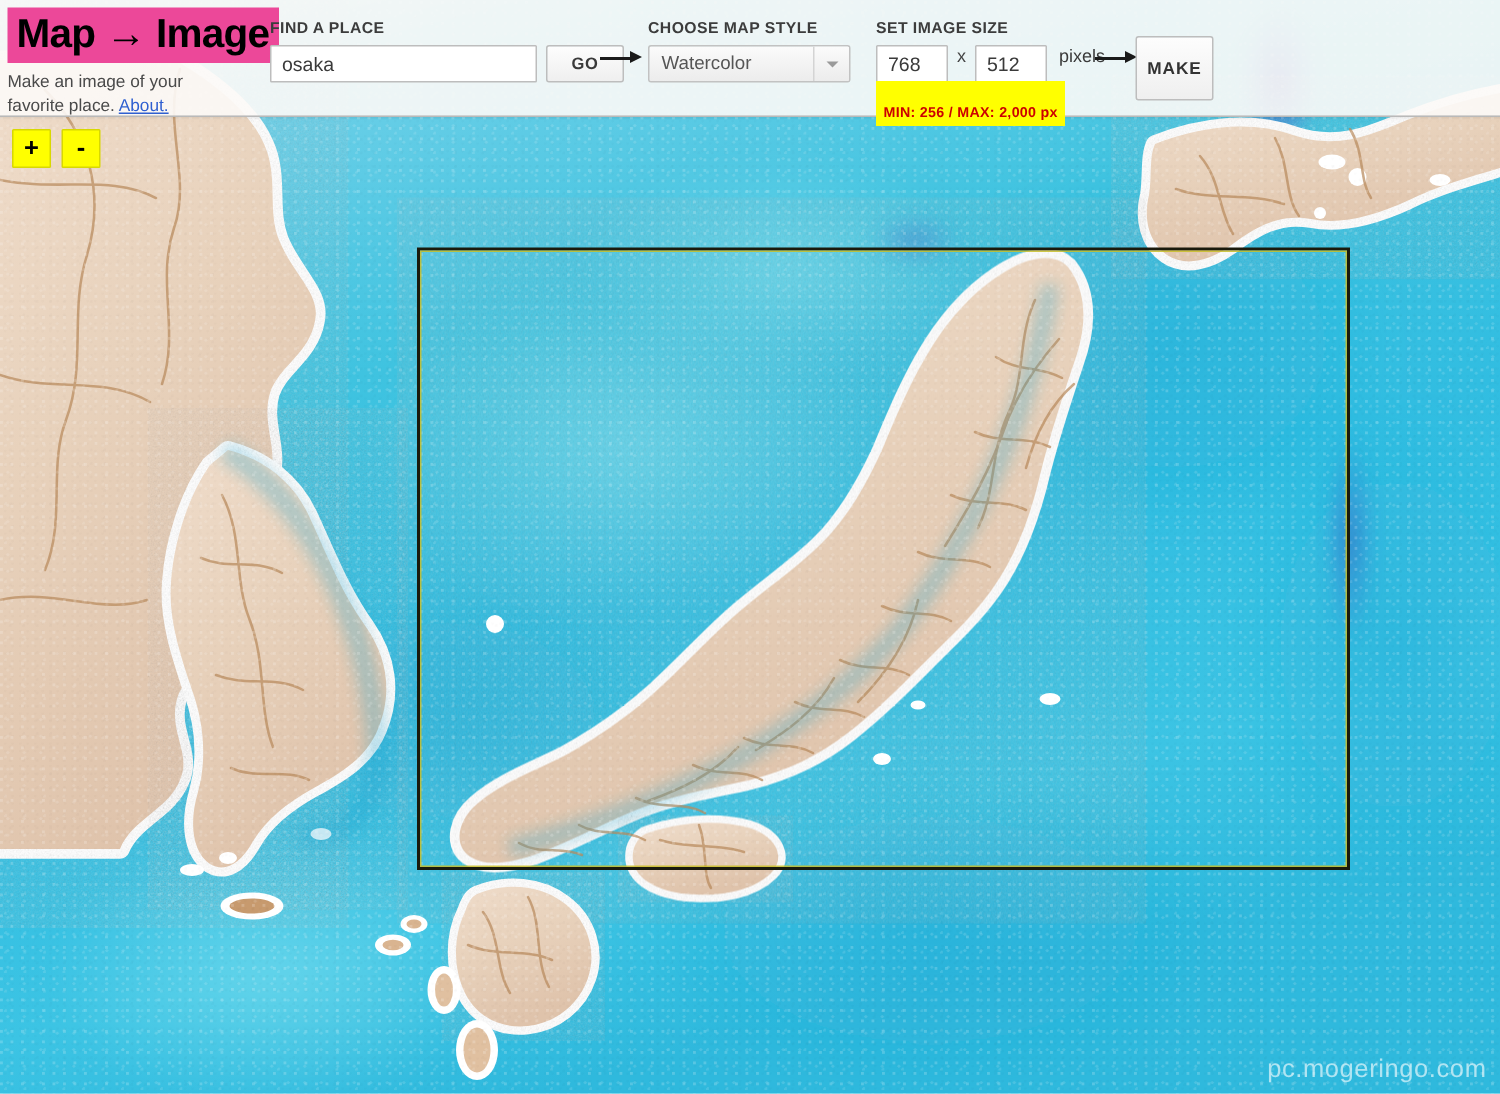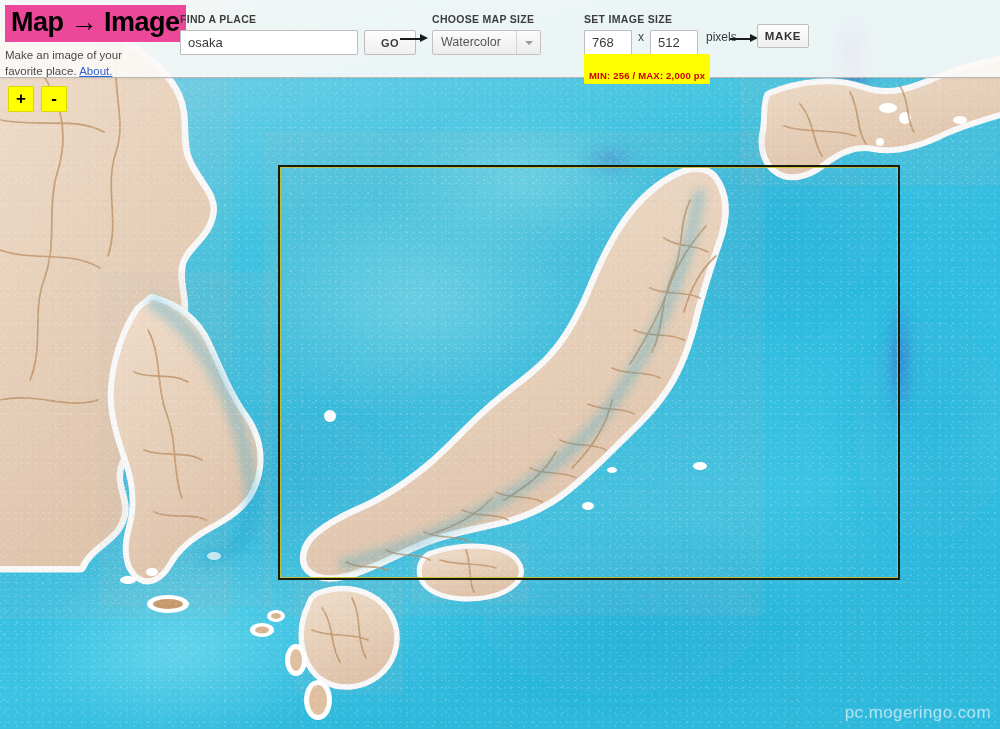--- a/index.html
+++ b/index.html
@@ -192,21 +192,21 @@
   }
 
   
   #arrow-1 { position: absolute; left: 396px; top: 26px; }
   #arrow-2 { position: absolute; left: 726px; top: 26px; }
 
   
   #style-group { left: 432px; }
   #style-select-wrap {
     position: relative;
-    width: 109px; height: 25px;
+    width: 135px; height: 25px;
     border: 1px solid #c2c2c2;
     background: linear-gradient(#fbfbfb, #ececec);
     border-radius: 2px;
     cursor: pointer;
     overflow: hidden;
   }
   #style-select-value {
     position: absolute;
     left: 8px; top: 0;
     line-height: 23px;
@@ -252,21 +252,21 @@
     font-weight: bold;
     letter-spacing: .2px;
     padding: 16px 5px 3px 5px;
     white-space: nowrap;
   }
 
   
   #make-button {
     position: absolute;
     left: 757px; top: 24px;
-    width: 52px; height: 24px;
+    width: 52px; height: 43px;
     font-size: 11.5px;
     font-weight: bold;
     letter-spacing: .6px;
     color: #333;
   }
 
   
   #watermark {
     position: absolute;
     right: 9px; bottom: 6px;
@@ -539,21 +539,21 @@
       <div class="field-label">FIND A PLACE</div>
       <div class="field-row">
         <input class="txt-input" id="place-input" type="text" value="osaka" style="">
         <button class="btn" id="go-button">GO</button>
       </div>
     </div>
 
     <div class="arrow" id="arrow-1"></div>
 
     <div class="field-group" id="style-group">
-      <div class="field-label">CHOOSE MAP SIZE</div>
+      <div class="field-label">CHOOSE MAP STYLE</div>
       <div id="style-select-wrap">
         <span id="style-select-value">Watercolor</span>
         <span id="style-select-arrow"></span>
       </div>
     </div>
 
     <div class="field-group" id="size-group">
       <div class="field-label">SET IMAGE SIZE</div>
       <div class="field-row">
         <input class="txt-input" id="w-input" type="text" value="768" style="">

